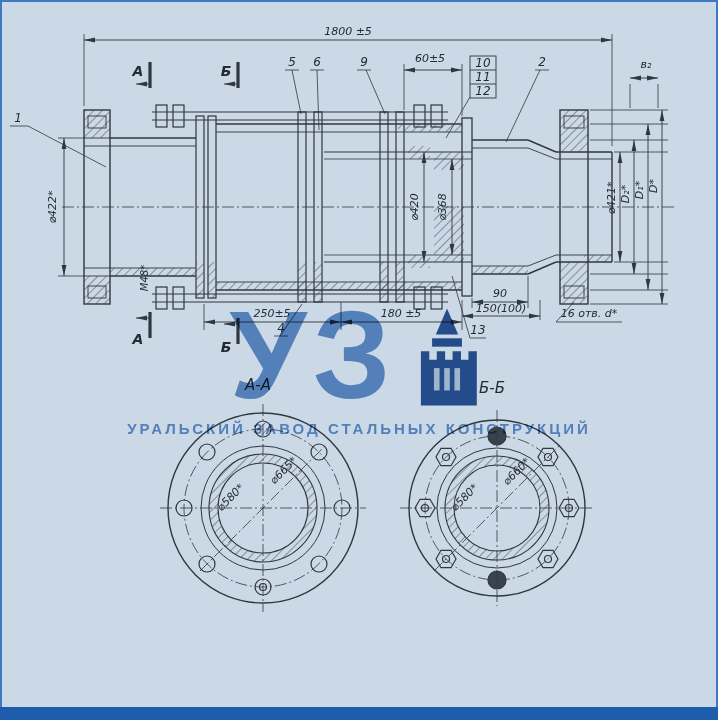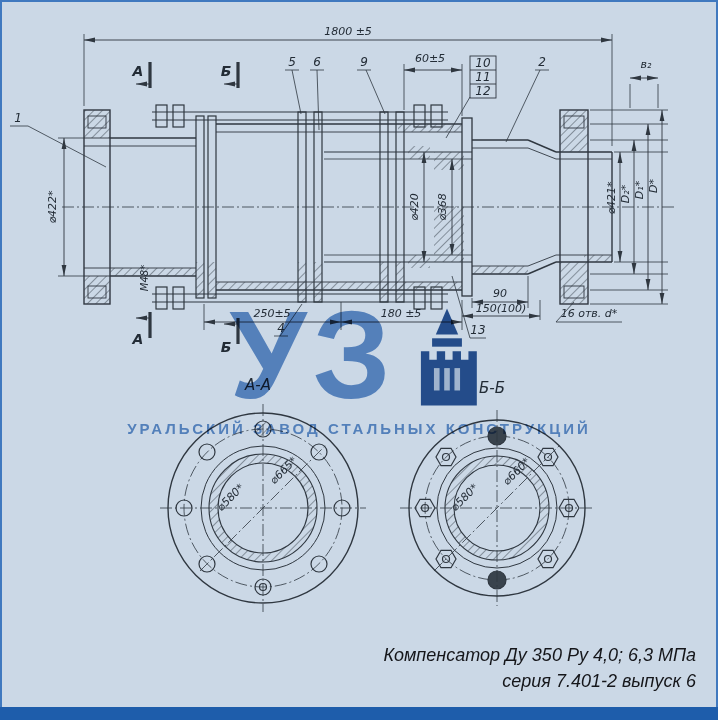--- a/index.html
+++ b/index.html
@@ -355,19 +355,15 @@
         <g fill="rgba(255,255,255,0.75)">
           <rect x="30" y="66" width="6" height="24"></rect>
           <rect x="41" y="66" width="6" height="24"></rect>
           <rect x="52" y="66" width="6" height="24"></rect>
         </g>
       </svg>
     </div>
     <div class="wm-sub">УРАЛЬСКИЙ ЗАВОД СТАЛЬНЫХ КОНСТРУКЦИЙ</div>
   </div>
 
-  <div class="caption">
-    <div>Компенсатор Ду 350 Ру 4,0; 6,3 МПа</div>
-    <div>серия 7.401-2 выпуск 6</div>
-  </div>
 
   <div class="bottom-bar"></div>
 </div>
 
 </body></html>

